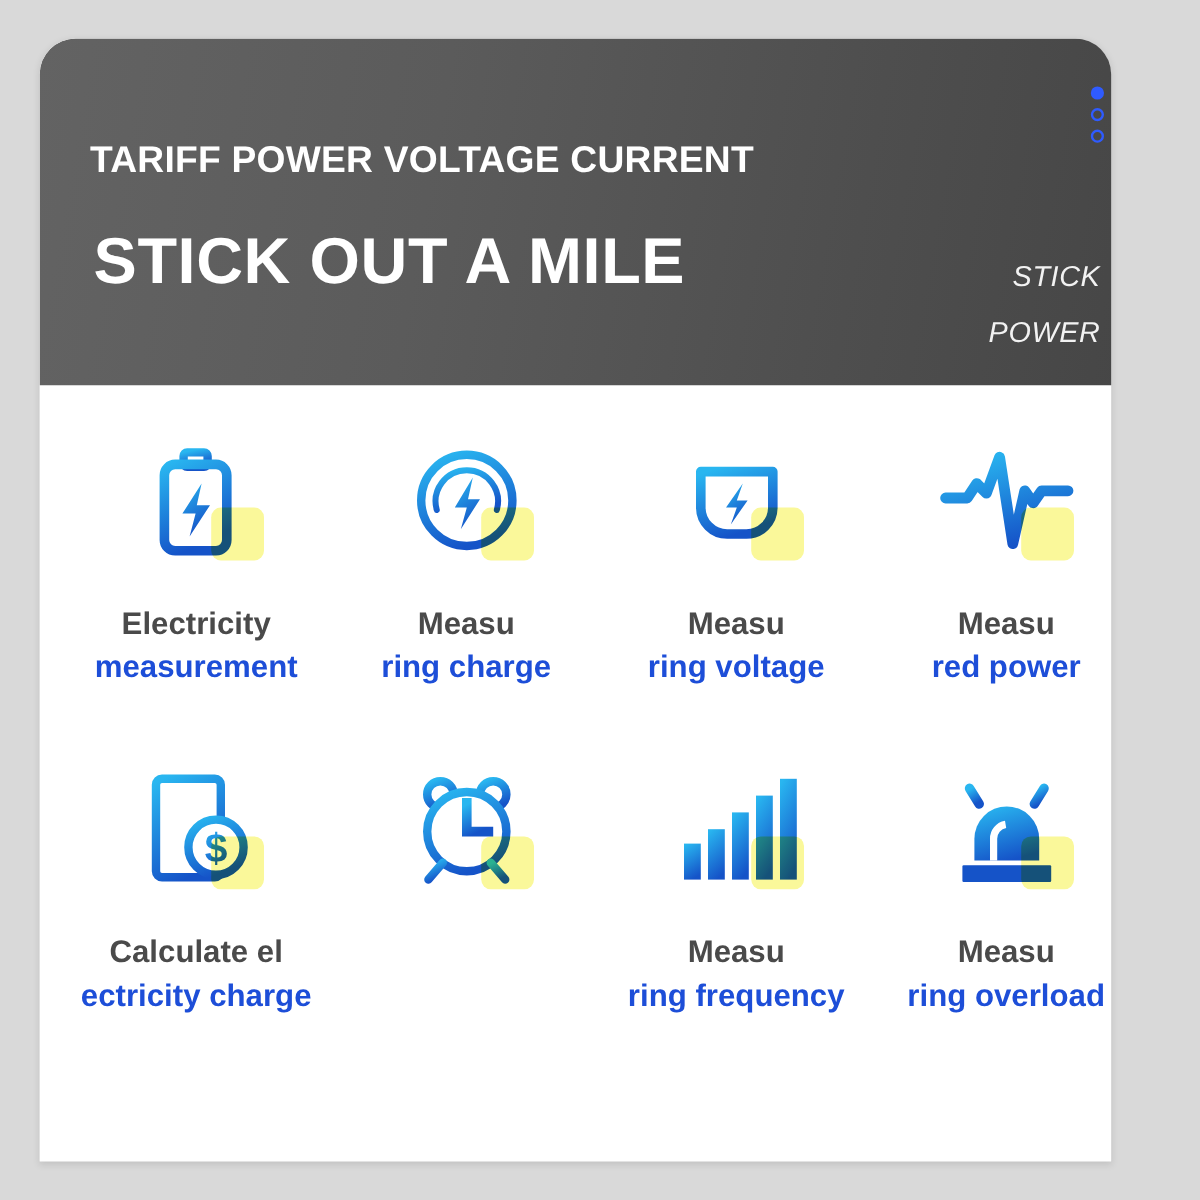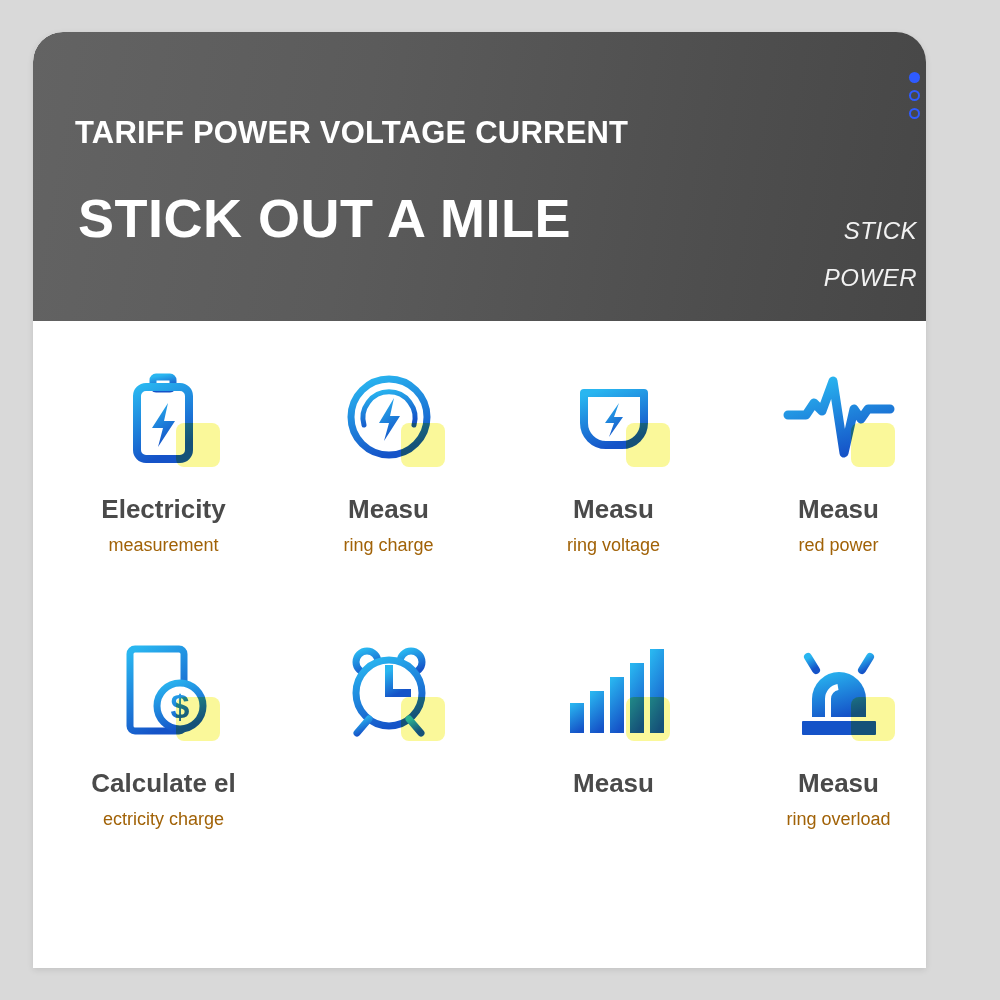--- a/index.html
+++ b/index.html
@@ -127,36 +127,36 @@
     width: 44px;
     height: 44px;
     border-radius: 8px;
     background: #faf89a;
     right: 4px;
     bottom: 6px;
     mix-blend-mode: multiply;
   }
 
   .label {
-    margin-top: 18px;
+    margin-top: 28px;
     text-align: center;
     line-height: 36px;
     white-space: nowrap;
   }
   .label .l1 {
     display: block;
     font-size: 26px;
     font-weight: bold;
     color: #4a4a4a;
   }
   .label .l2 {
     display: block;
-    font-size: 18px;
-    font-weight: normal;
-    color: #a16207;
+    font-size: 26px;
+    font-weight: bold;
+    color: #1d4ed8;
   }
 </style>
 </head>
 <body>
 
 <div id="app">
 
   <div class="header">
 
     <div class="dots">
@@ -316,20 +316,21 @@
           <rect x="8" y="64" width="14" height="30" fill="url(#g7)"></rect>
           <rect x="28" y="52" width="14" height="42" fill="url(#g7)"></rect>
           <rect x="48" y="38" width="14" height="56" fill="url(#g7)"></rect>
           <rect x="68" y="24" width="14" height="70" fill="url(#g7)"></rect>
           <rect x="88" y="10" width="14" height="84" fill="url(#g7)"></rect>
         </svg>
         <span class="accent"></span>
       </div>
       <div class="label">
         <span class="l1">Measu</span>
+        <span class="l2">ring frequency</span>
       </div>
     </div>
 
     <div class="cell">
       <div class="icon-wrap">
         <svg width="110" height="104" viewBox="0 0 110 104">
           <defs>
             <linearGradient id="g8" x1="0.2" y1="0" x2="0.55" y2="1">
               <stop offset="0" stop-color="#29b6f0"></stop>
               <stop offset="1" stop-color="#1553c8"></stop>

